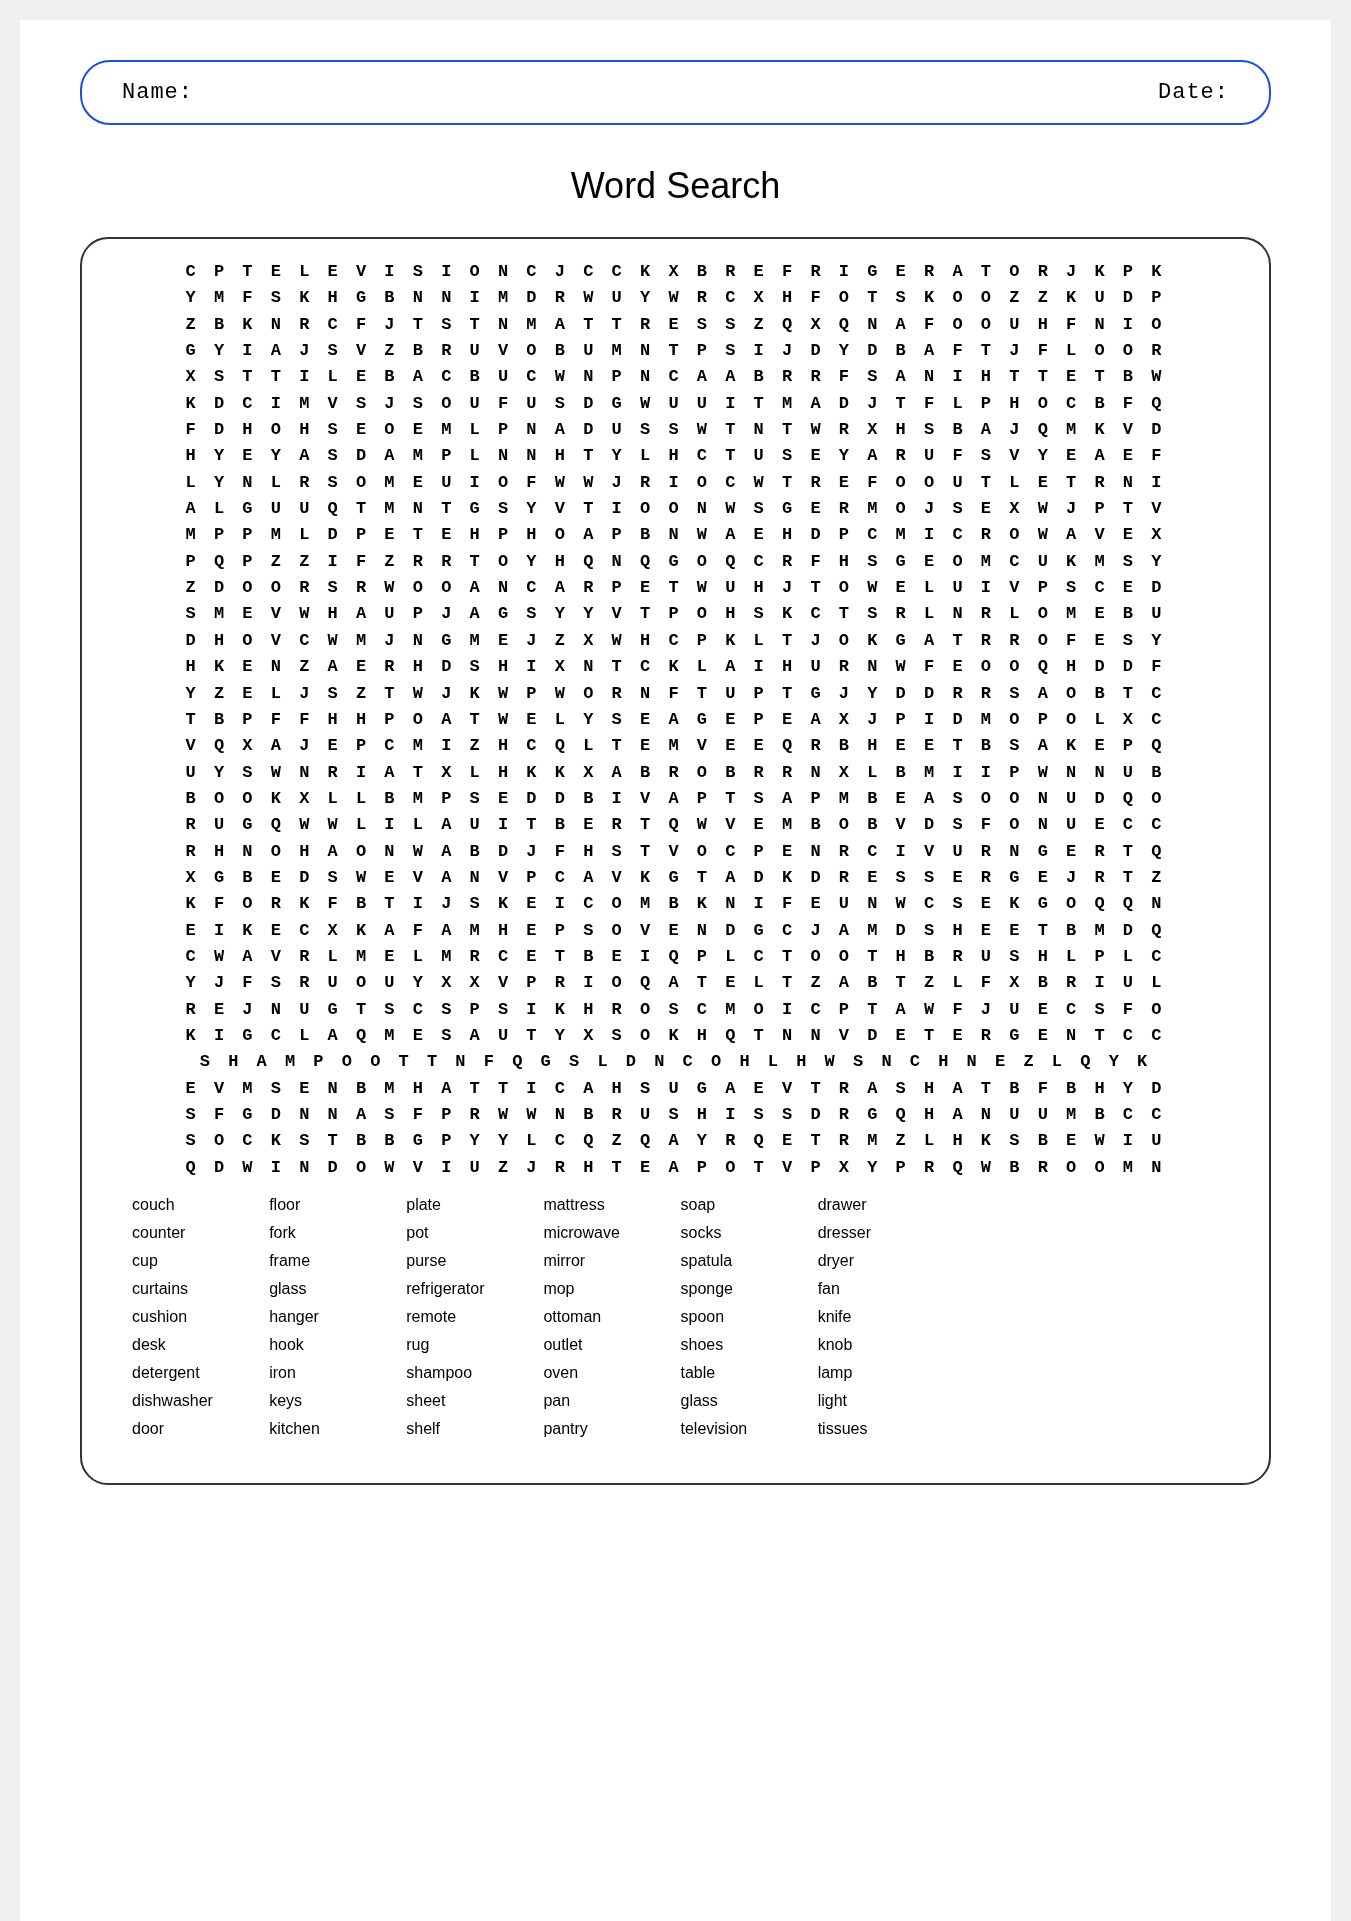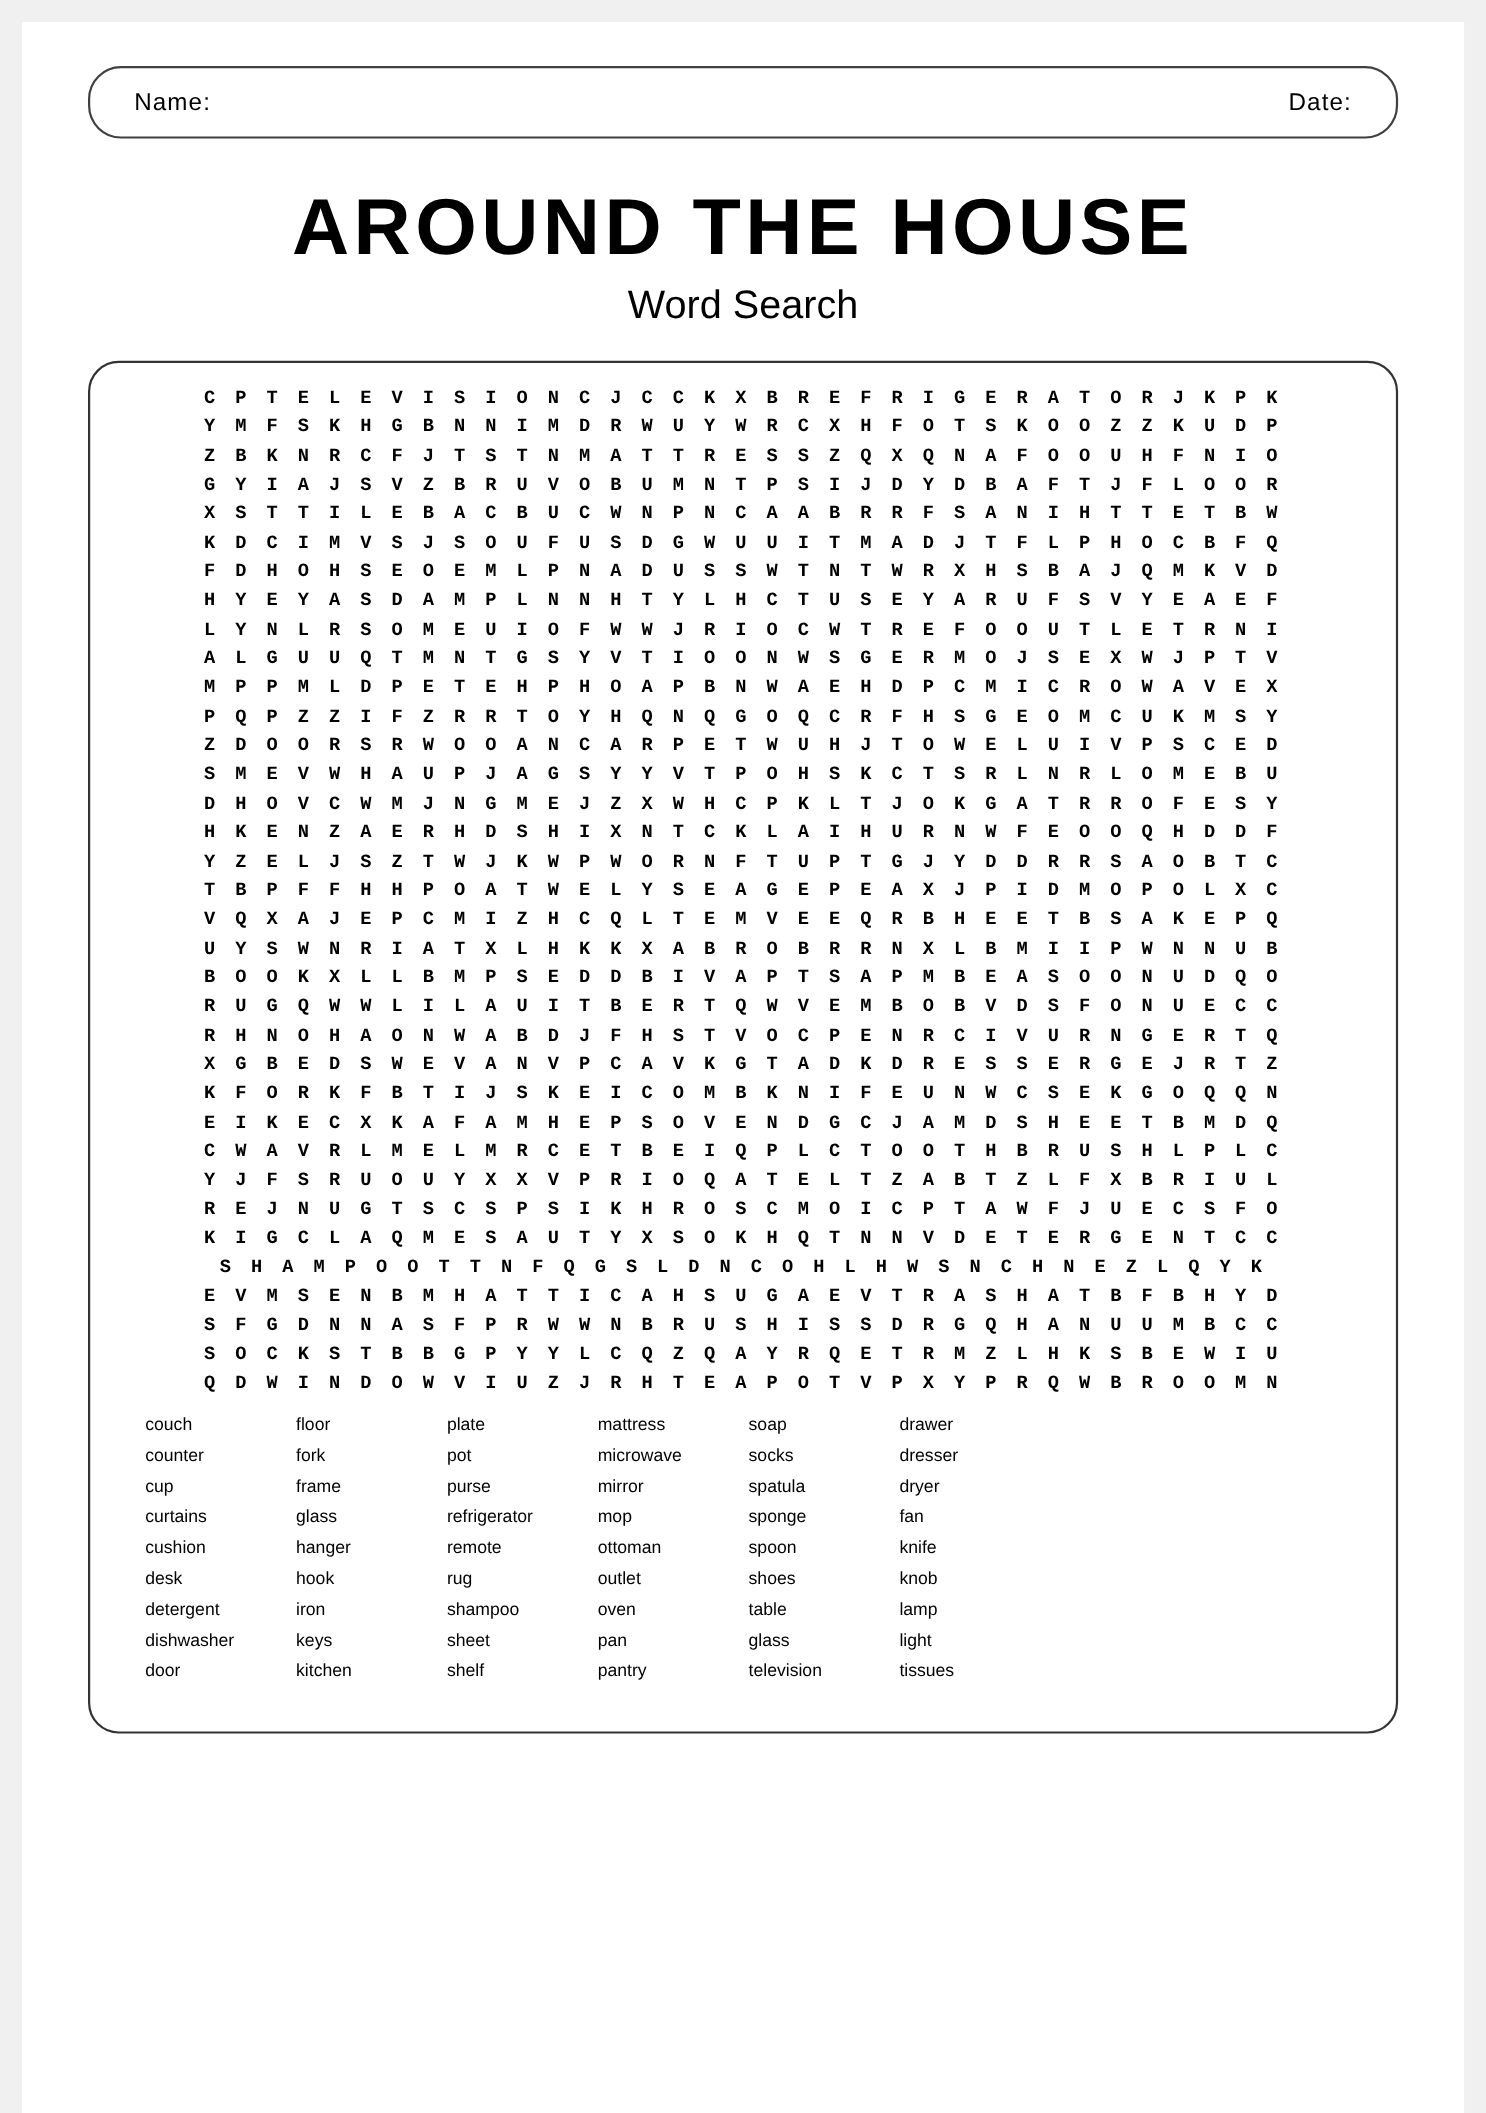--- a/index.html
+++ b/index.html
@@ -11,27 +11,28 @@
       padding: 20px;
     }
     .page {
       background: white;
       width: 1351px;
       min-height: 1921px;
       padding: 40px 60px;
       position: relative;
     }
     .header-box {
-      border: 2px solid #404040;
+      border: 2px solid #1d4ed8;
       border-radius: 30px;
       padding: 18px 40px;
       display: flex;
       justify-content: space-between;
       align-items: center;
       margin-bottom: 40px;
+      font-family: Liberation Mono, monospace;
     }
     .header-label {
       font-size: 22px;
       font-weight: normal;
       letter-spacing: 1px;
     }
     .title-section {
       text-align: center;
       margin-bottom: 30px;
     }
@@ -86,21 +87,20 @@
 <body>
 
 <div class="page">
 
   <div class="header-box">
     <span class="header-label">Name:</span>
     <span class="header-label">Date:</span>
   </div>
 
   <div class="title-section">
-    <div class="main-title">Around The House</div>
     <div class="sub-title">Word Search</div>
   </div>
 
   <div class="puzzle-container">
     <div class="word-grid" id="grid-container">C P T E L E V I S I O N C J C C K X B R E F R I G E R A T O R J K P K
 Y M F S K H G B N N I M D R W U Y W R C X H F O T S K O O Z Z K U D P
 Z B K N R C F J T S T N M A T T R E S S Z Q X Q N A F O O U H F N I O
 G Y I A J S V Z B R U V O B U M N T P S I J D Y D B A F T J F L O O R
 X S T T I L E B A C B U C W N P N C A A B R R F S A N I H T T E T B W
 K D C I M V S J S O U F U S D G W U U I T M A D J T F L P H O C B F Q

